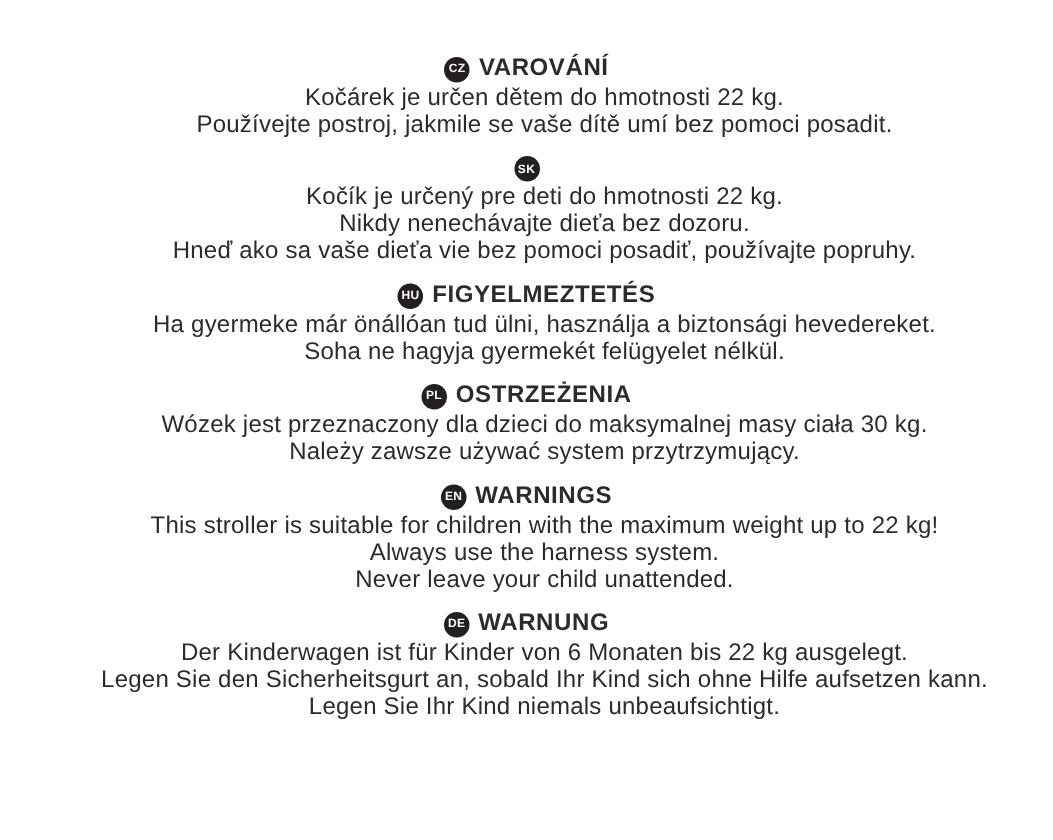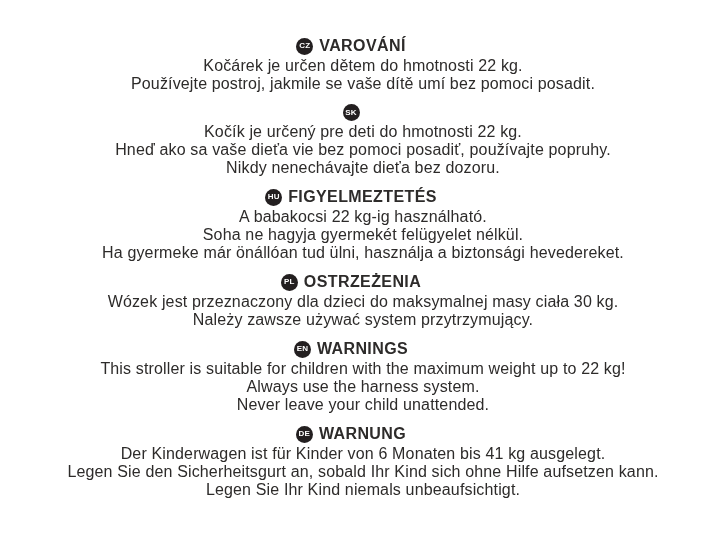--- a/index.html
+++ b/index.html
@@ -66,32 +66,31 @@
     </h2>
     <p class="warn-line">Kočárek je určen dětem do hmotnosti 22 kg.</p>
     <p class="warn-line">Používejte postroj, jakmile se vaše dítě umí bez pomoci posadit.</p>
   </section>
 
   <section class="warn-section">
     <h2 class="warn-heading">
       <span class="lang-badge">SK</span>
     </h2>
     <p class="warn-line">Kočík je určený pre deti do hmotnosti 22 kg.</p>
+    <p class="warn-line">Nikdy nenechávajte dieťa bez dozoru.</p>
     <p class="warn-line">Hneď ako sa vaše dieťa vie bez pomoci posadiť, používajte popruhy.</p>
-    <p class="warn-line">Nikdy nenechávajte dieťa bez dozoru.</p>
   </section>
 
   <section class="warn-section">
     <h2 class="warn-heading">
       <span class="lang-badge">HU</span>
       <span>FIGYELMEZTETÉS</span>
     </h2>
-    <p class="warn-line">A babakocsi 22 kg-ig használható.</p>
+    <p class="warn-line">Ha gyermeke már önállóan tud ülni, használja a biztonsági hevedereket.</p>
     <p class="warn-line">Soha ne hagyja gyermekét felügyelet nélkül.</p>
-    <p class="warn-line">Ha gyermeke már önállóan tud ülni, használja a biztonsági hevedereket.</p>
   </section>
 
   <section class="warn-section">
     <h2 class="warn-heading">
       <span class="lang-badge">PL</span>
       <span>OSTRZEŻENIA</span>
     </h2>
     <p class="warn-line">Wózek jest przeznaczony dla dzieci do maksymalnej masy ciała 30 kg.</p>
     <p class="warn-line">Należy zawsze używać system przytrzymujący.</p>
   </section>
@@ -104,18 +103,18 @@
     <p class="warn-line">This stroller is suitable for children with the maximum weight up to 22 kg!</p>
     <p class="warn-line">Always use the harness system.</p>
     <p class="warn-line">Never leave your child unattended.</p>
   </section>
 
   <section class="warn-section">
     <h2 class="warn-heading">
       <span class="lang-badge">DE</span>
       <span>WARNUNG</span>
     </h2>
-    <p class="warn-line">Der Kinderwagen ist für Kinder von 6 Monaten bis 41 kg ausgelegt.</p>
+    <p class="warn-line">Der Kinderwagen ist für Kinder von 6 Monaten bis 22 kg ausgelegt.</p>
     <p class="warn-line">Legen Sie den Sicherheitsgurt an, sobald Ihr Kind sich ohne Hilfe aufsetzen kann.</p>
     <p class="warn-line">Legen Sie Ihr Kind niemals unbeaufsichtigt.</p>
   </section>
 
 </div>
 
 </body></html>

